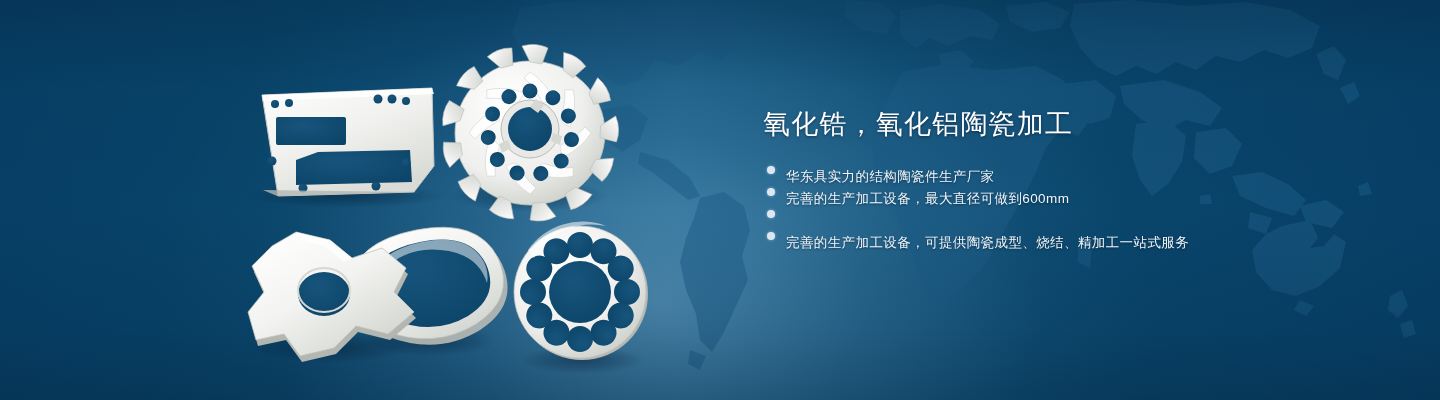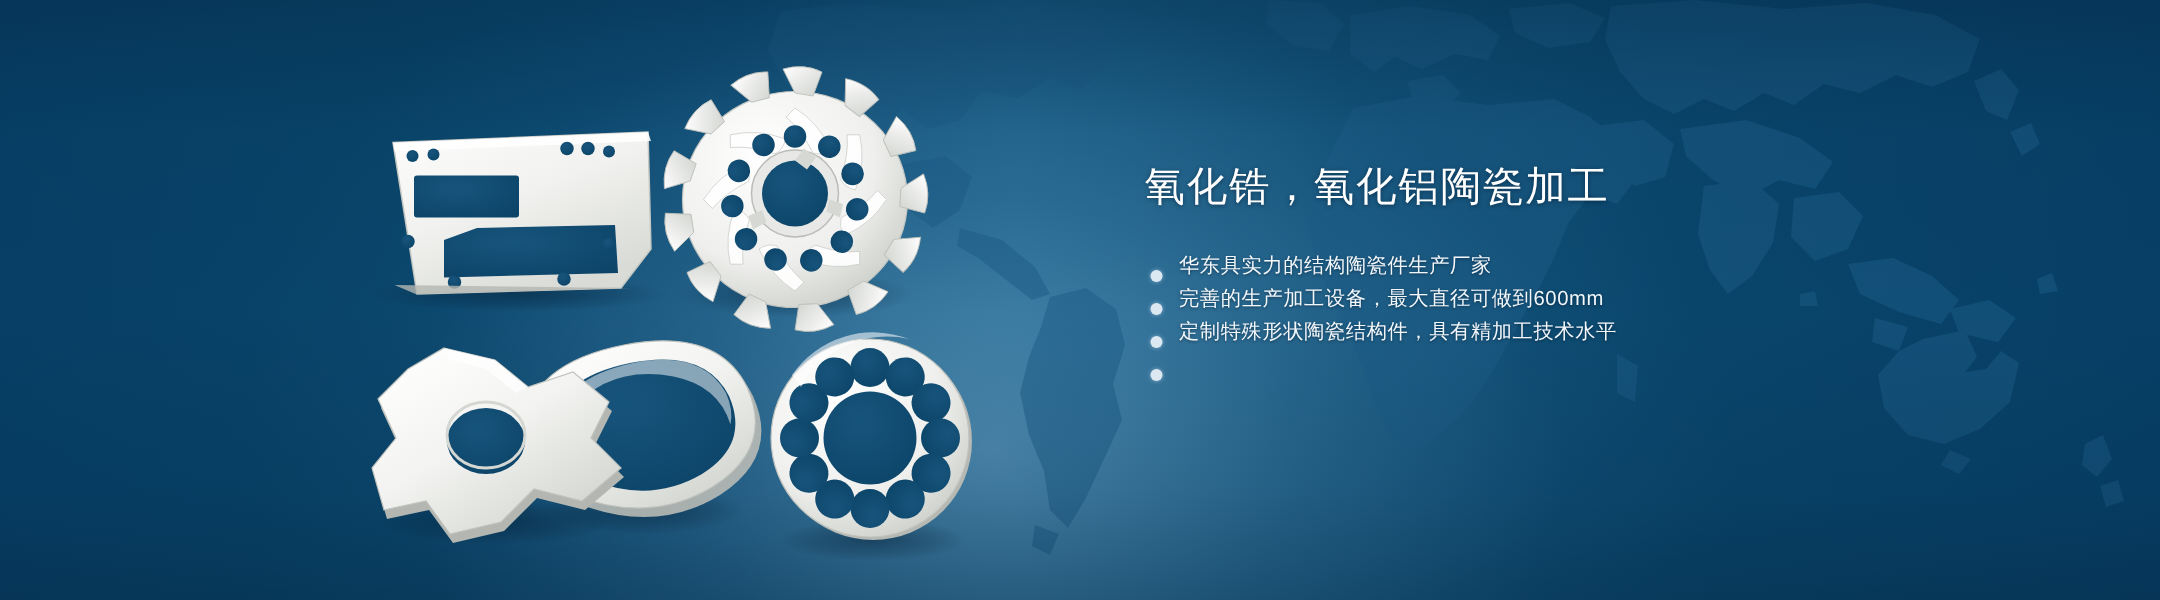--- a/index.html
+++ b/index.html
@@ -39,21 +39,21 @@
     font-size:27px;
     line-height:40px;
     color:#ffffff;
     letter-spacing:1.2px;
     font-weight:400;
     text-shadow:0 1px 3px rgba(0,20,40,0.55);
     white-space:nowrap;
   }
   .bullets { margin-top:22px; }
   .bullet {
-    display:flex; align-items:flex-end;
+    display:flex; align-items:flex-start;
     height:22px;
     margin-bottom:0px;
   }
   .dot {
     width:8px; height:8px; border-radius:50%;
     background:#dbe8f2;
     box-shadow:0 0 3px rgba(210,230,245,0.55);
     flex:0 0 8px;
     margin-right:11px;
     margin-left:4px;
@@ -274,21 +274,21 @@
       <div class="bullet">
         <span class="dot"></span>
         <span class="btext">华东具实力的结构陶瓷件生产厂家</span>
       </div>
       <div class="bullet">
         <span class="dot"></span>
         <span class="btext">完善的生产加工设备，最大直径可做到600mm</span>
       </div>
       <div class="bullet">
         <span class="dot"></span>
-        <span class="btext">定制特殊形状陶瓷结构件，具有精加工技术水平</span>
-      </div>
-      <div class="bullet">
-        <span class="dot"></span>
+      </div>
+      <div class="bullet">
+        <span class="dot"></span>
+        <span class="btext">完善的生产加工设备，可提供陶瓷成型、烧结、精加工一站式服务</span>
       </div>
     </div>
   </div>
 
 </div>
 
 </body></html>

